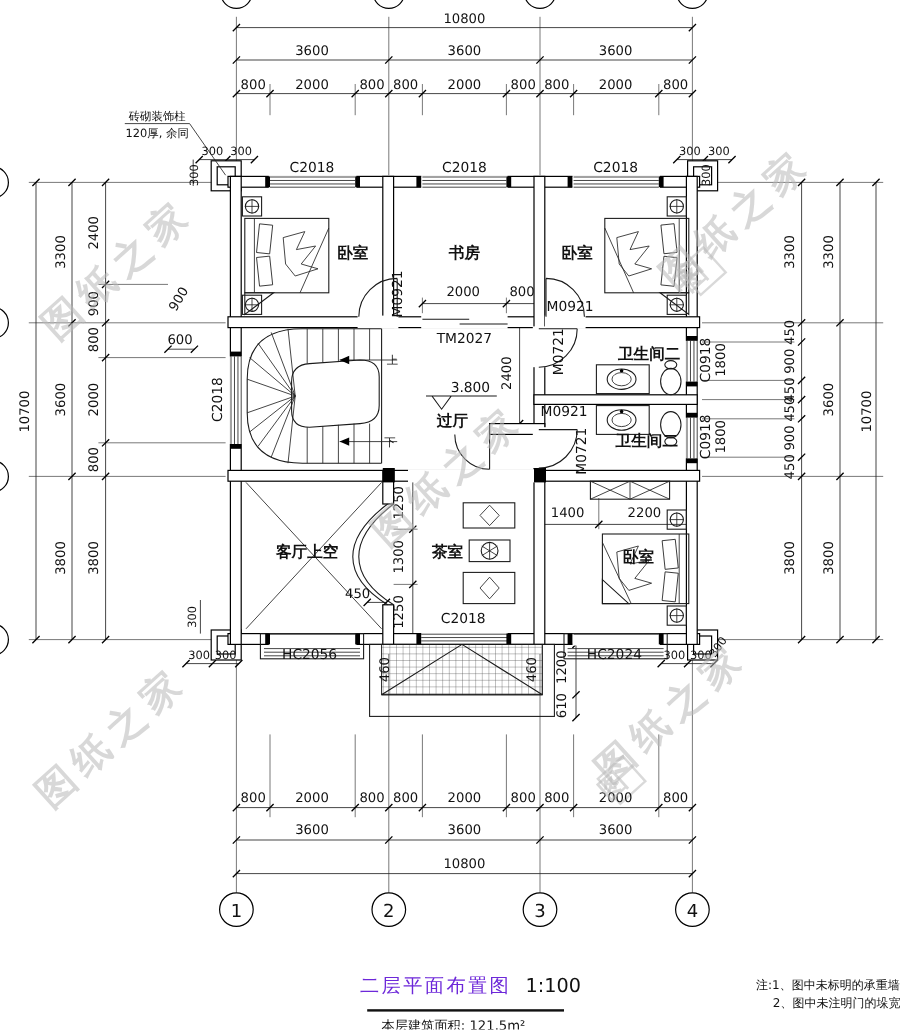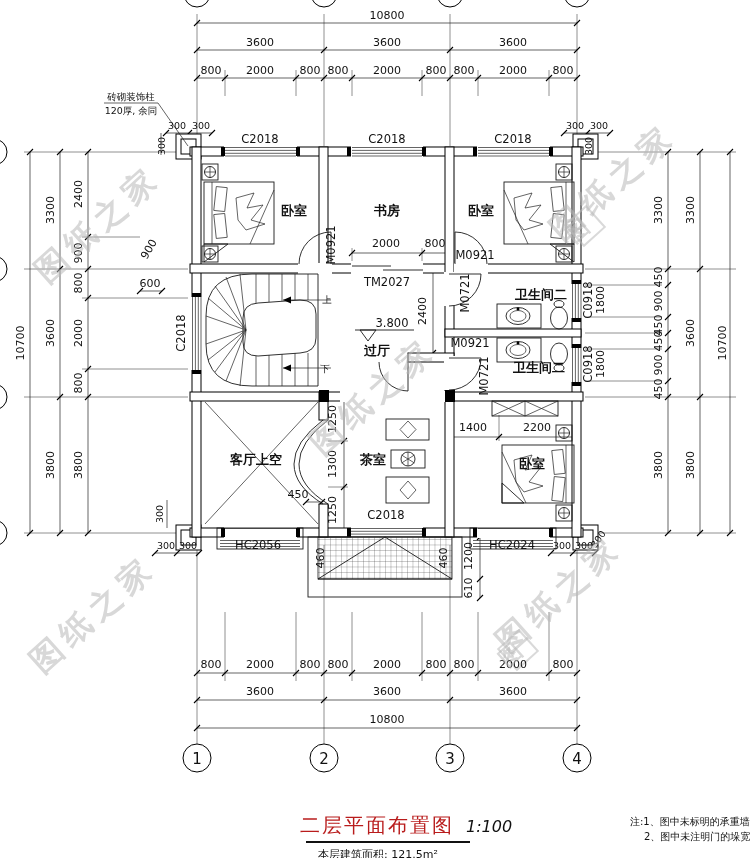--- a/index.html
+++ b/index.html
@@ -20,22 +20,22 @@
   
   text{fill:#111;}
   .dim{font-size:11px;}
   .small{font-size:9.5px;}
   .code{font-size:11.5px;}
   .lbl{font-size:13px;font-weight:bold;}
   .axis{font-size:15px;}
   .wm{font-size:32px;fill:#b9b9b9;opacity:0.55;letter-spacing:7px;font-weight:bold;}
   
   .title-wrap{position:absolute;left:300px;top:812px;white-space:nowrap;}
-  .t1{font-size:20px;letter-spacing:2px;color:#b91c1c;}
-  .t2{font-size:16px;margin-left:12px;color:#111;font-style:italic;}
+  .t1{font-size:16px;letter-spacing:2px;color:#6d28d9;}
+  .t2{font-size:16px;margin-left:12px;color:#111;}
   .title-underline{position:absolute;left:306px;top:841px;width:164px;height:2px;background:#111;}
   .area-note{position:absolute;left:318px;top:847px;font-size:11px;color:#111;white-space:nowrap;}
   .notes{position:absolute;left:630px;top:814px;font-size:10px;color:#111;line-height:15px;}
   .notes div{white-space:nowrap;}
   .notes .n2{margin-left:14px;}
 </style>
 </head>
 <body>
 
 <svg id="plan" width="750" height="858" viewBox="0 0 750 858">

